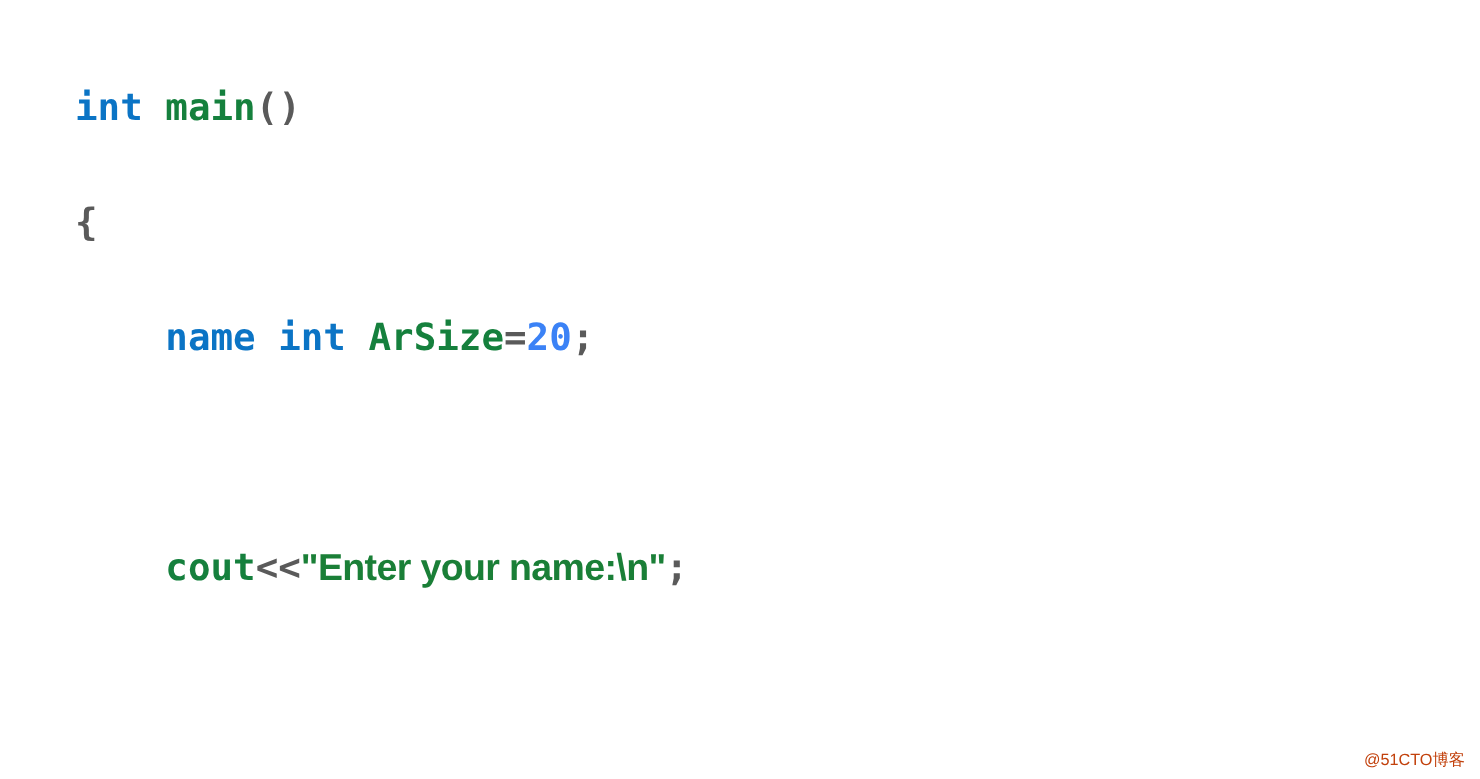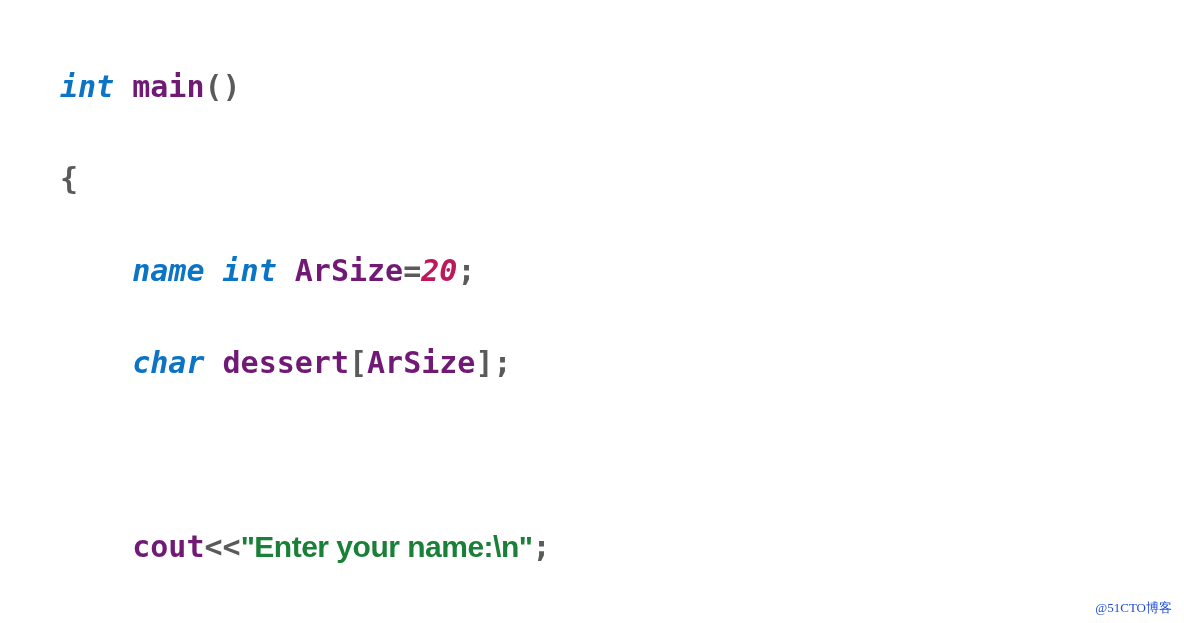--- a/index.html
+++ b/index.html
@@ -12,43 +12,42 @@
   }
   .code-area {
     position: relative;
     padding: 18px 0 0 60px;
     font-family: "Consolas", "Menlo", "DejaVu Sans Mono", monospace;
     font-size: 30px;
     line-height: 46px;
     white-space: pre;
     font-weight: 700;
   }
-  .kw   { color: #0b74c5; font-style: italic; }      
-  .id   { color: #701a75; }      
-  .num  { color: #be185d; font-style: italic; }      
+  .kw   { color: #0b74c5; }      
+  .id   { color: #15803d; }      
+  .num  { color: #3b82f6; }      
   .str  { color: #1a7f37; }      
   .p    { color: #5a5a5a; }      
   .watermark {
     position: absolute;
     right: 12px;
     bottom: 6px;
-    font-family: Liberation Serif, serif;
+    font-family: Liberation Sans, sans-serif;
     font-size: 13px;
-    color: #1d4ed8;
+    color: #c2410c;
   }
   .strf { font-family: "Segoe UI", "Helvetica Neue", Arial, sans-serif; font-weight:700; letter-spacing:-0.5px; }
 </style>
 </head>
 <body>
 
 <div class="code-area">
 <div><span class="kw">int</span><span> </span><span class="id">main</span><span class="p">()</span></div>
 <div><span class="p">{</span></div>
 <div><span>    </span><span class="kw">name</span><span> </span><span class="kw">int</span><span> </span><span class="id">ArSize</span><span class="p">=</span><span class="num">20</span><span class="p">;</span></div>
-<div><span>    </span><span class="kw">char</span><span> </span><span class="id">dessert</span><span class="p">[</span><span class="id">ArSize</span><span class="p">];</span></div>
 <div><span> </span></div>
 <div><span>    </span><span class="id">cout</span><span class="p">&lt;&lt;</span><span class="str strf">"Enter your name:\n"</span><span class="p">;</span></div>
 
 
 
 
 
 </div>
 
 <div class="watermark">@51CTO博客</div>

